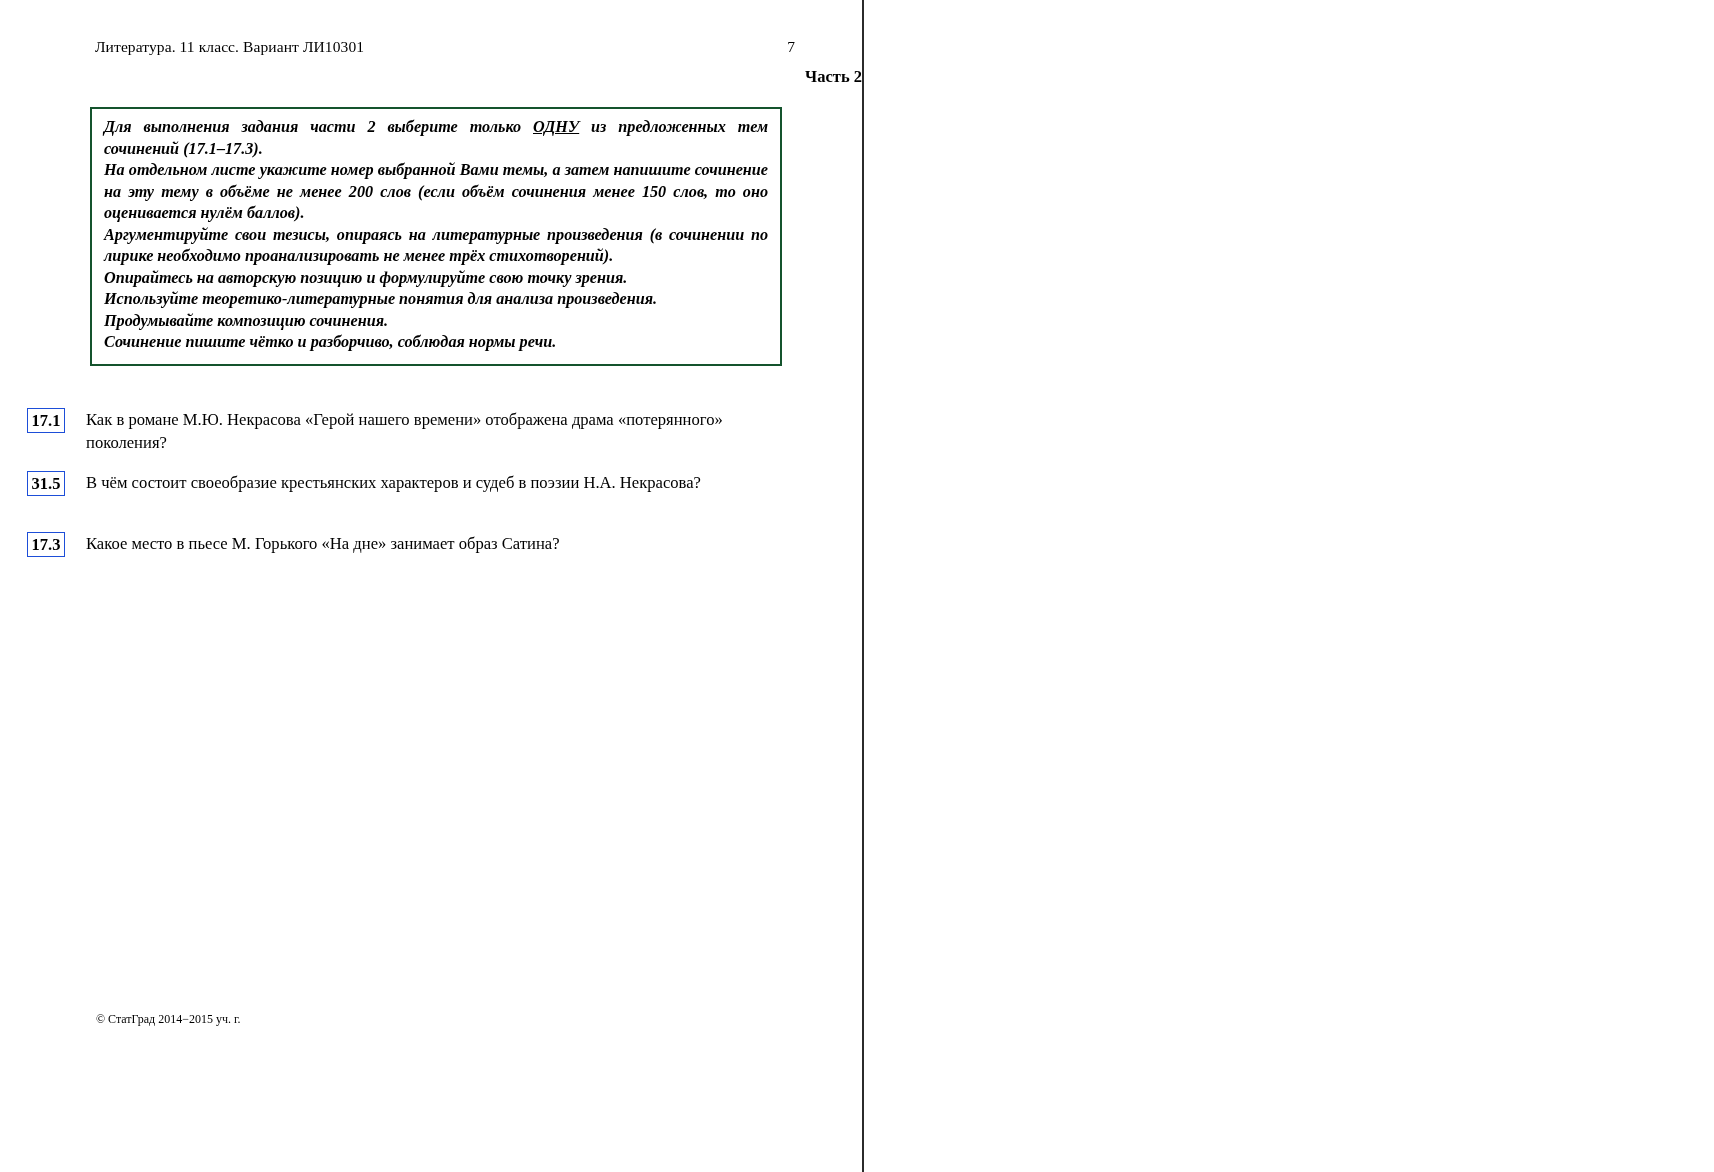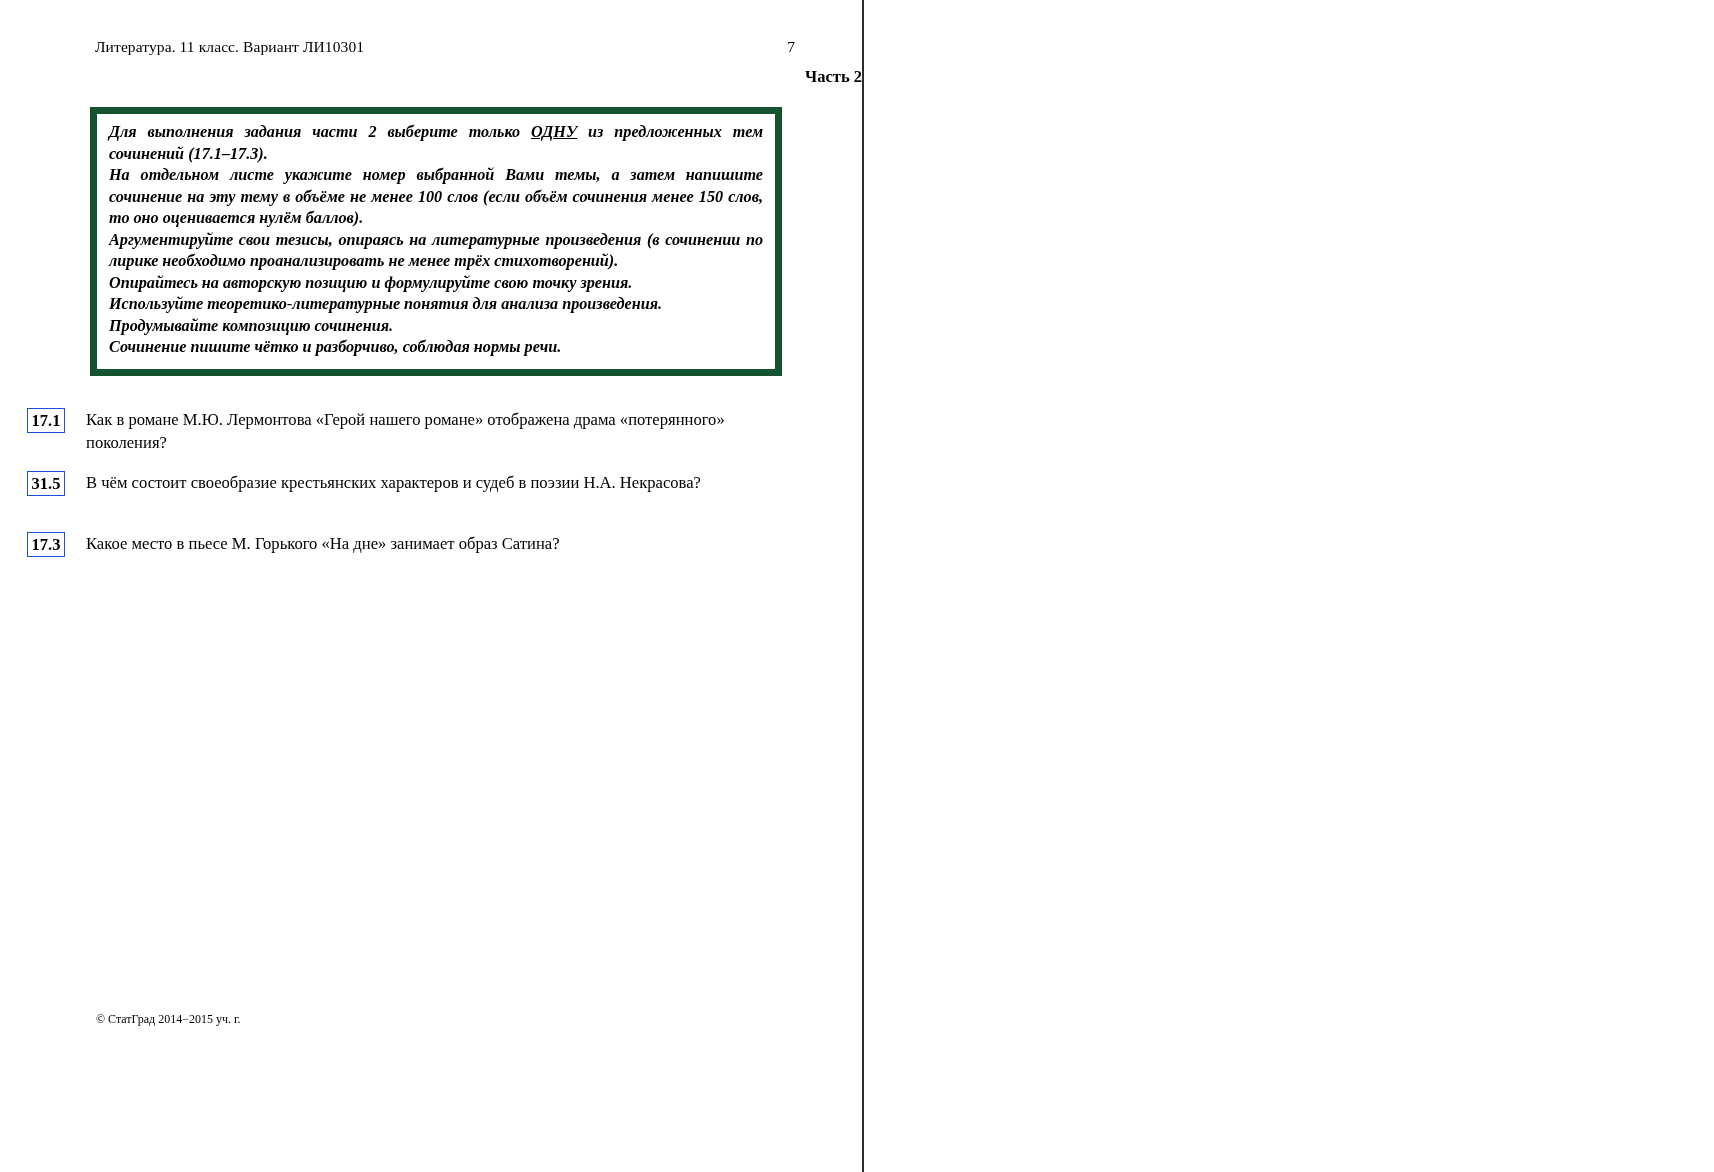--- a/index.html
+++ b/index.html
@@ -68,21 +68,21 @@
     width: 862px;
     text-align: right;
     font-size: 16.5px;
     font-weight: bold;
   }
   .instruction-box {
     position: absolute;
     top: 107px;
     left: 90px;
     width: 692px;
-    border: 7px solid #14532d;
+    border: 2px solid #14532d;
     box-sizing: border-box;
     padding: 8px 12px 10px 12px;
   }
   .instruction-box p {
     margin: 0;
     font-style: italic;
     font-weight: bold;
     font-size: 16.2px;
     line-height: 1.33;
     text-align: justify;
@@ -141,31 +141,31 @@
 
     <div class="header">
       <span class="header-title">Литература. 11 класс. Вариант ЛИ10301</span>
       <span class="header-page">7</span>
     </div>
 
     <div class="part-title">Часть 2</div>
 
     <div class="instruction-box">
       <p><span>Для выполнения задания части 2 выберите только </span><span class="u">ОДНУ</span><span> из предложенных тем сочинений (17.1–17.3).</span></p>
-      <p>На отдельном листе укажите номер выбранной Вами темы, а затем напишите сочинение на эту тему в объёме не менее 100 слов (если объём сочинения менее 150 слов, то оно оценивается нулём баллов).</p>
+      <p>На отдельном листе укажите номер выбранной Вами темы, а затем напишите сочинение на эту тему в объёме не менее 200 слов (если объём сочинения менее 150 слов, то оно оценивается нулём баллов).</p>
       <p>Аргументируйте свои тезисы, опираясь на литературные произведения (в сочинении по лирике необходимо проанализировать не менее трёх стихотворений).</p>
       <p>Опирайтесь на авторскую позицию и формулируйте свою точку зрения.</p>
       <p>Используйте теоретико-литературные понятия для анализа произведения.</p>
       <p class="nojust">Продумывайте композицию сочинения.</p>
       <p class="nojust">Сочинение пишите чётко и разборчиво, соблюдая нормы речи.</p>
     </div>
 
     <div class="task" style="top:408px;">
       <div class="task-num">17.1</div>
-      <div class="task-text nojust">Как в романе М.Ю. Лермонтова «Герой нашего романе» отображена драма «потерянного» поколения?</div>
+      <div class="task-text nojust">Как в романе М.Ю. Некрасова «Герой нашего времени» отображена драма «потерянного» поколения?</div>
     </div>
 
     <div class="task" style="top:471px;">
       <div class="task-num">31.5</div>
       <div class="task-text">В чём состоит своеобразие крестьянских характеров и судеб в поэзии Н.А. Некрасова?</div>
     </div>
 
     <div class="task" style="top:532px;">
       <div class="task-num">17.3</div>
       <div class="task-text nojust">Какое место в пьесе М. Горького «На дне» занимает образ Сатина?</div>

